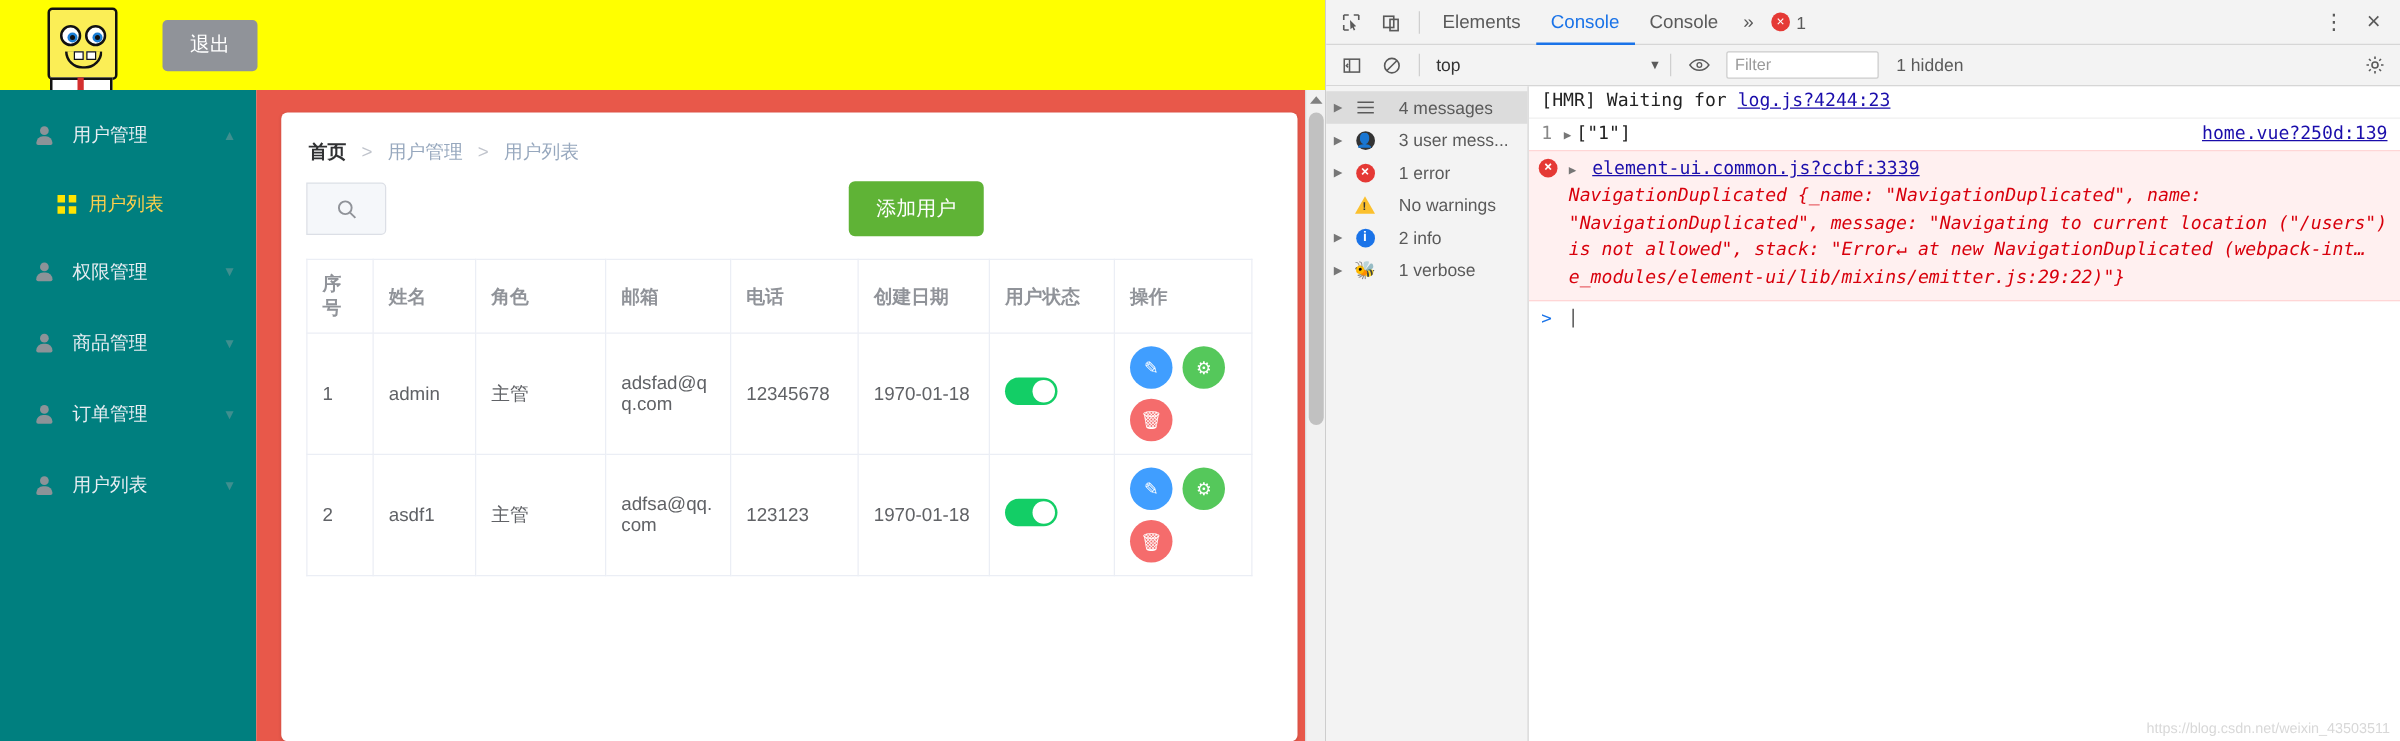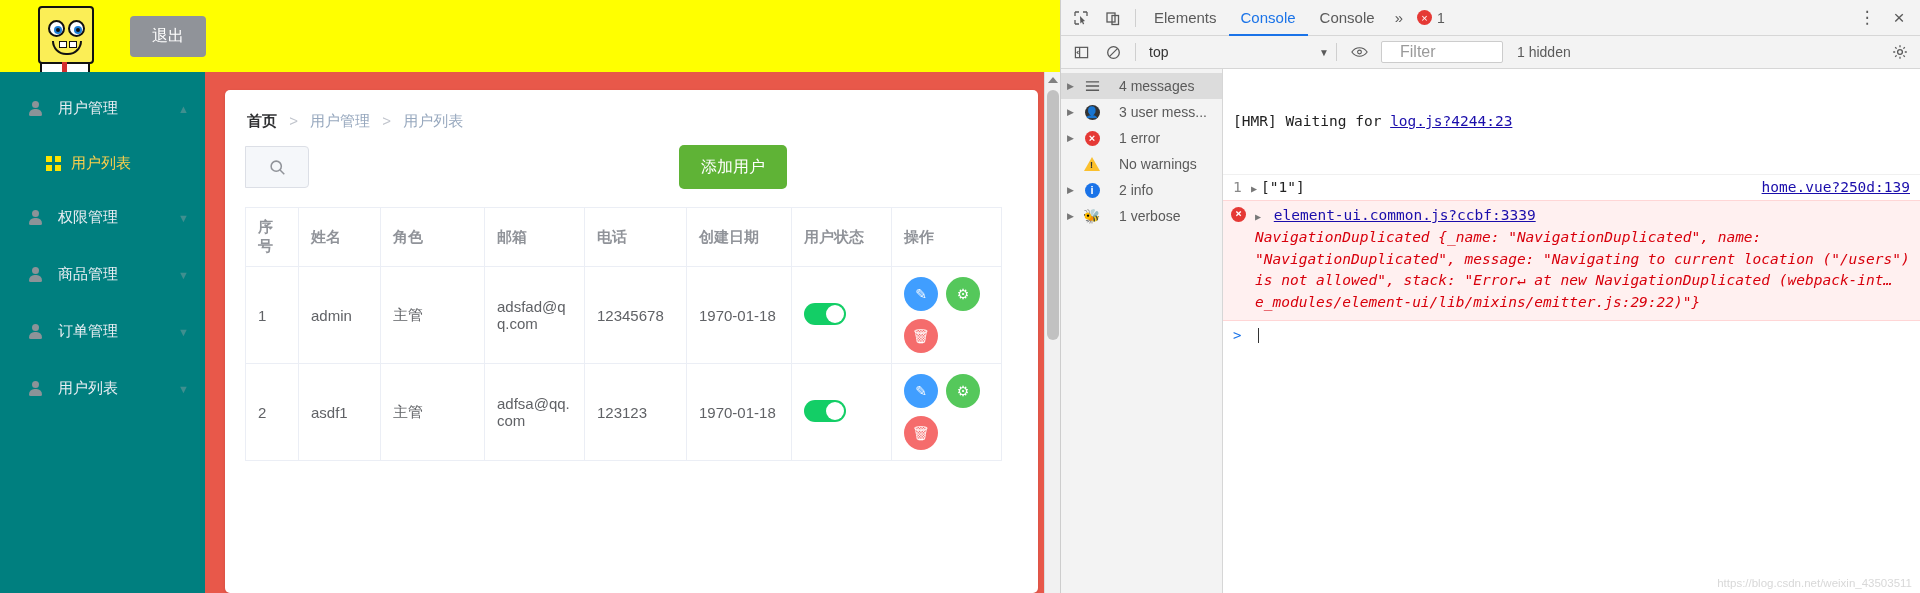--- a/index.html
+++ b/index.html
@@ -136,37 +136,37 @@
   .dt-tab.active { color: #1a73e8; box-shadow: inset 0 -2px 0 #1a73e8; }
   .dt-more { padding: 0 8px; font-size: 15px; color: #5a5a5a; cursor: pointer; }
   .err-badge { display: inline-flex; align-items: center; gap: 5px; font-size: 14px; color: #5a5a5a; margin-left: 6px; cursor: pointer; }
   .dot-err { width: 15px; height: 15px; border-radius: 50%; background: #e53935; color: #fff; font-size: 11px; display: flex; align-items: center; justify-content: center; }
   .dt-kebab { width: 30px; text-align: center; color: #5a5a5a; font-size: 17px; cursor: pointer; }
   .dt-close { width: 34px; text-align: center; color: #5a5a5a; font-size: 19px; cursor: pointer; }
 
   .dt-toolbar { height: 33px; display: flex; align-items: center; border-bottom: 1px solid #d6d6d6; background: #f3f3f3; padding: 0 4px; }
   .ctx-select { display: flex; align-items: center; width: 182px; height: 22px; margin-left: 6px; border: 1px solid transparent; font-size: 14px; color: #333; cursor: pointer; }
   .ctx-select .caret { margin-left: auto; color: #5a5a5a; font-size: 10px; }
-  .filter-box { width: 122px; height: 22px; border: 1px solid #ccc; border-radius: 2px; background: #fff; font-size: 16px; color: #9a9a9a; padding: 0 18px; line-height: 20px; margin-left: 6px; }
+  .filter-box { width: 122px; height: 22px; border: 1px solid #ccc; border-radius: 2px; background: #fff; font-size: 13px; color: #9a9a9a; padding: 0 6px; line-height: 20px; margin-left: 6px; }
   .hidden-lbl { font-size: 14px; color: #5a5a5a; margin-left: 14px; }
 
   .dt-main { flex: 1; display: flex; min-height: 0; }
   .dt-sidebar { width: 162px; border-right: 1px solid #d6d6d6; background: #f3f3f3; padding-top: 4px; }
   .sb-row { display: flex; align-items: center; height: 26px; padding-left: 6px; font-size: 14px; color: #5a5a5a; cursor: pointer; }
   .sb-row.sel { background: #dcdcdc; }
   .sb-tri { width: 14px; color: #777; font-size: 9px; }
   .sb-ico { width: 22px; display: flex; align-items: center; justify-content: center; }
   .ic-circ { width: 15px; height: 15px; border-radius: 50%; display: flex; align-items: center; justify-content: center; color: #fff; font-size: 11px; font-weight: bold; }
   .ic-red { background: #e53935; } .ic-blue { background: #1a73e8; } .ic-user { background: #333; }
   .ic-warn { width: 0; height: 0; border-left: 8px solid transparent; border-right: 8px solid transparent; border-bottom: 14px solid #fbc02d; position: relative; }
   .ic-warn:after { content: "!"; position: absolute; left: -2px; top: 3px; font-size: 9px; color: #333; font-weight: bold; }
   .sb-txt { margin-left: 16px; white-space: nowrap; overflow: hidden; }
 
   .dt-console { flex: 1; position: relative; overflow: hidden; font-family: "DejaVu Sans Mono", "Liberation Mono", monospace; font-size: 14.5px; }
-  .c-line { padding: 2px 10px; color: #222; line-height: 1.45; margin-top: 40px; }
+  .c-line { padding: 2px 10px; color: #222; line-height: 1.45; }
   .c-link { color: #1a0dab; text-decoration: underline; cursor: pointer; }
   .c-sep { border-top: 1px solid #f0f0f0; }
   .c-expand { color: #777; font-size: 10px; margin-right: 4px; cursor: pointer; }
   .err-block { background: #fff0f0; border-top: 1px solid #ffd6d6; border-bottom: 1px solid #ffd6d6;
     color: #d8000c; padding: 4px 8px 6px 8px; line-height: 1.5; position: relative; }
   .err-block .e-ico { position: absolute; left: 8px; top: 6px; }
   .err-body { margin-left: 24px; }
   .err-italic { font-style: italic; }
   .c-prompt { padding: 6px 10px; color: #1a73e8; font-size: 14px; }
   .c-caret { display: inline-block; width: 1px; height: 15px; background: #333; vertical-align: -3px; margin-left: 8px; }

